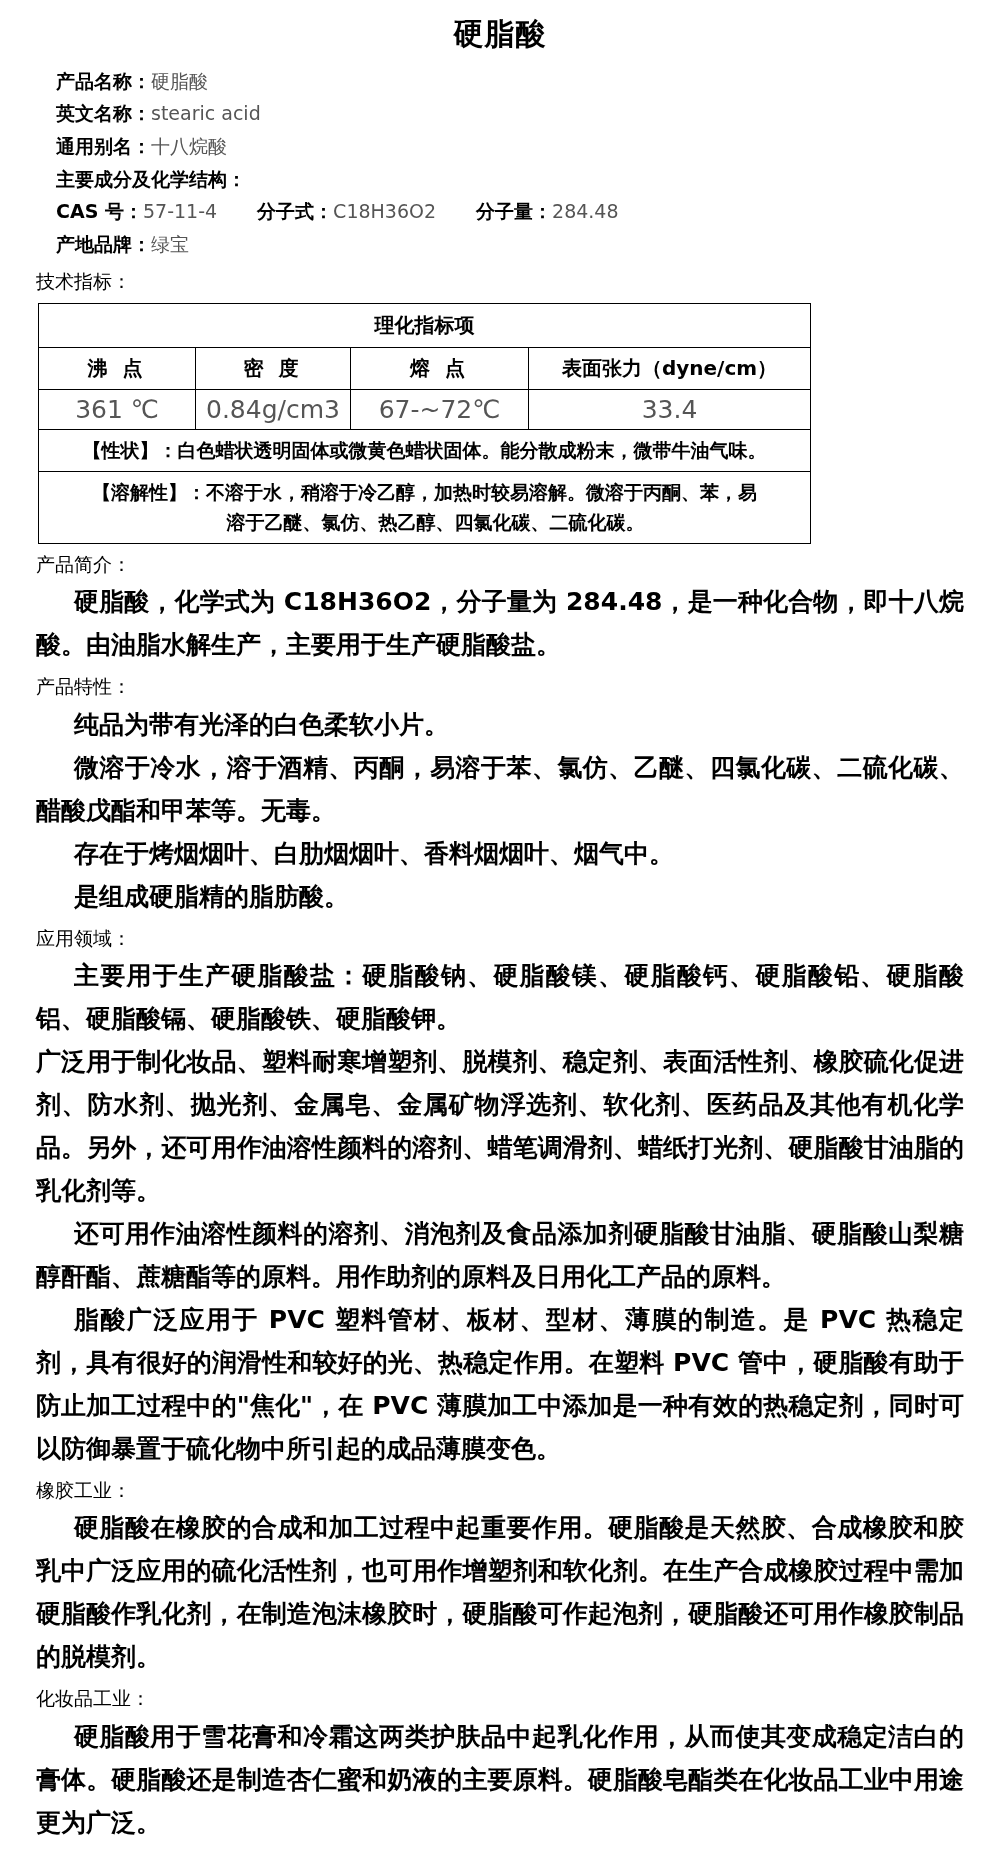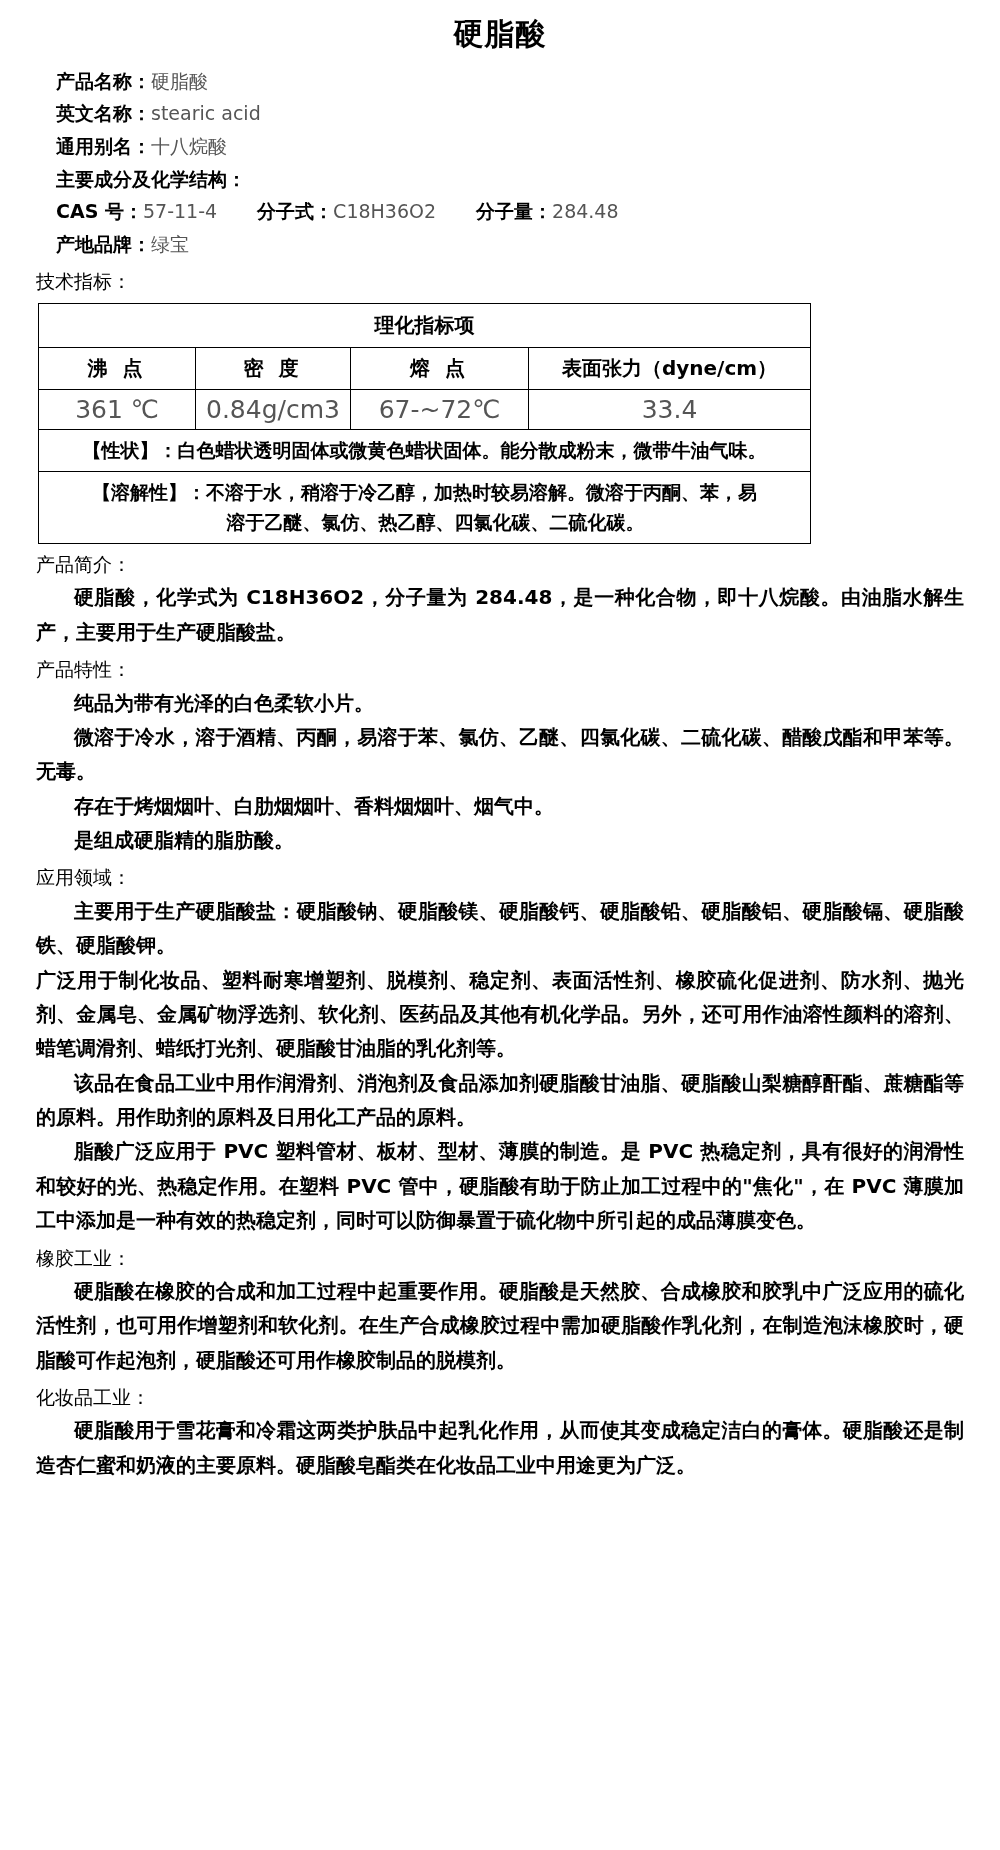--- a/index.html
+++ b/index.html
@@ -93,21 +93,21 @@
   .tbl-note .indent2 { display: block; text-indent: 22px; }
 
   
   .sec-head {
     font-size: 19px;
     font-weight: normal;
     line-height: 1.7;
     margin: 4px 0 0 0;
   }
   .para {
-    font-size: 20px;
+    font-size: 25px;
     font-weight: bold;
     line-height: 1.72;
     margin: 0;
     text-align: justify;
     text-justify: inter-ideograph;
   }
   .para.ind { text-indent: 38px; }
   .para.noind { text-indent: 0; }
 </style>
 </head>
@@ -182,21 +182,21 @@
 
   <div class="sec-head">产品特性：</div>
   <p class="para ind">纯品为带有光泽的白色柔软小片。</p>
   <p class="para ind">微溶于冷水，溶于酒精、丙酮，易溶于苯、氯仿、乙醚、四氯化碳、二硫化碳、醋酸戊酯和甲苯等。无毒。</p>
   <p class="para ind">存在于烤烟烟叶、白肋烟烟叶、香料烟烟叶、烟气中。</p>
   <p class="para ind">是组成硬脂精的脂肪酸。</p>
 
   <div class="sec-head">应用领域：</div>
   <p class="para ind">主要用于生产硬脂酸盐：硬脂酸钠、硬脂酸镁、硬脂酸钙、硬脂酸铅、硬脂酸铝、硬脂酸镉、硬脂酸铁、硬脂酸钾。</p>
   <p class="para noind">广泛用于制化妆品、塑料耐寒增塑剂、脱模剂、稳定剂、表面活性剂、橡胶硫化促进剂、防水剂、抛光剂、金属皂、金属矿物浮选剂、软化剂、医药品及其他有机化学品。另外，还可用作油溶性颜料的溶剂、蜡笔调滑剂、蜡纸打光剂、硬脂酸甘油脂的乳化剂等。</p>
-  <p class="para ind">该品在食品工业中用作润滑剂、消泡剂及食品添加剂硬脂酸甘油脂、硬脂酸山梨糖醇酐酯、蔗糖酯等的原料。用作助剂的原料及日用化工产品的原料。</p>
+  <p class="para ind">还可用作油溶性颜料的溶剂、消泡剂及食品添加剂硬脂酸甘油脂、硬脂酸山梨糖醇酐酯、蔗糖酯等的原料。用作助剂的原料及日用化工产品的原料。</p>
   <p class="para ind">脂酸广泛应用于 PVC 塑料管材、板材、型材、薄膜的制造。是 PVC 热稳定剂，具有很好的润滑性和较好的光、热稳定作用。在塑料 PVC 管中，硬脂酸有助于防止加工过程中的"焦化"，在 PVC 薄膜加工中添加是一种有效的热稳定剂，同时可以防御暴置于硫化物中所引起的成品薄膜变色。</p>
 
   <div class="sec-head">橡胶工业：</div>
   <p class="para ind">硬脂酸在橡胶的合成和加工过程中起重要作用。硬脂酸是天然胶、合成橡胶和胶乳中广泛应用的硫化活性剂，也可用作增塑剂和软化剂。在生产合成橡胶过程中需加硬脂酸作乳化剂，在制造泡沫橡胶时，硬脂酸可作起泡剂，硬脂酸还可用作橡胶制品的脱模剂。</p>
 
   <div class="sec-head">化妆品工业：</div>
   <p class="para ind">硬脂酸用于雪花膏和冷霜这两类护肤品中起乳化作用，从而使其变成稳定洁白的膏体。硬脂酸还是制造杏仁蜜和奶液的主要原料。硬脂酸皂酯类在化妆品工业中用途更为广泛。</p>
 
 </div>
 

